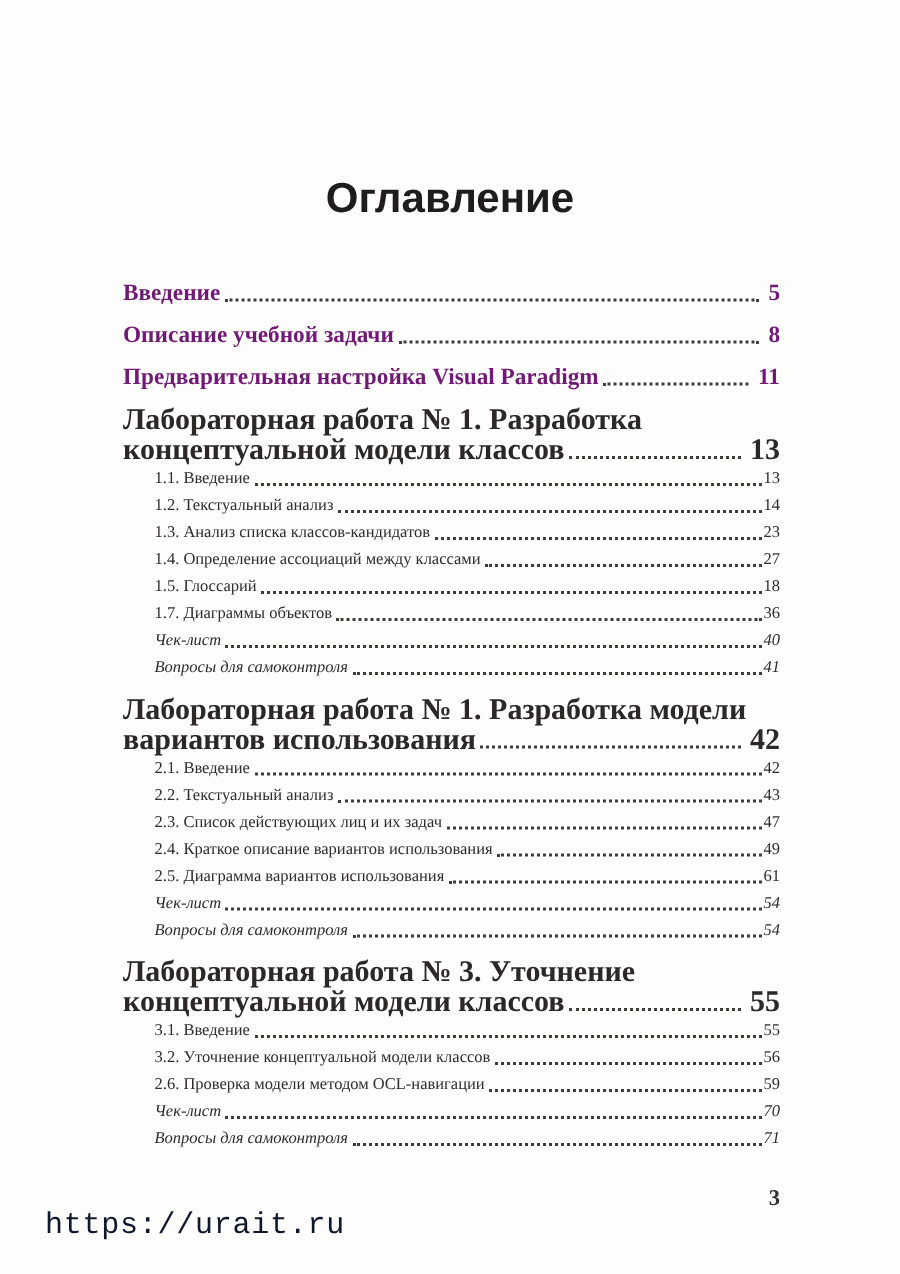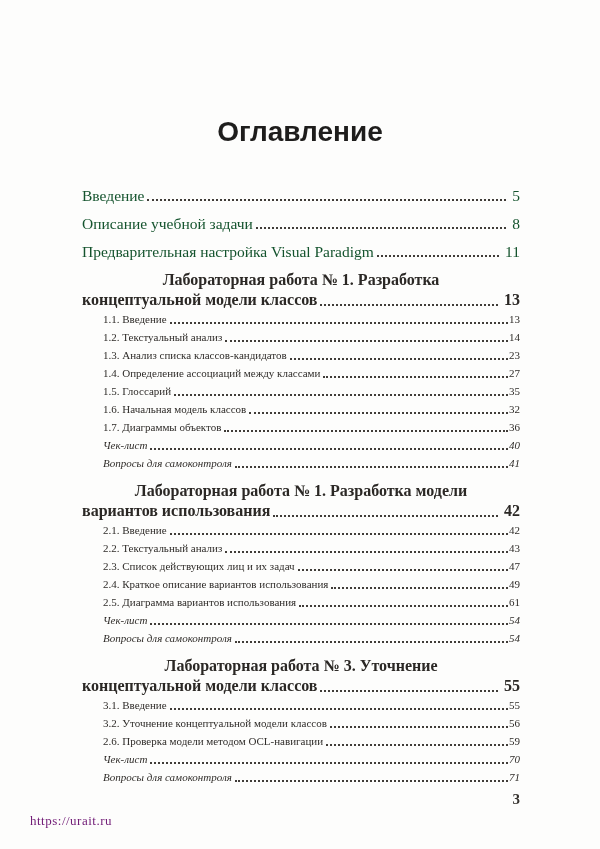--- a/index.html
+++ b/index.html
@@ -41,58 +41,57 @@
   }
   .entry .dots::before {
     content: "";
     position: absolute;
     left: 3px;
     right: 1px;
     bottom: 4px;
     border-bottom: 2px dotted #403c38;
   }
   .entry.top {
-    font-weight: normal;
+    font-weight: bold;
     font-size: 15.5px;
     line-height: 19px;
     margin-top: 9px;
-    color: #14532d;
+    color: #701a75;
   }
   .entry.top:first-child { margin-top: 0; }
   .entry.top .num, .entry.section .num { margin-left: 5px; }
   .entry.section {
     font-weight: bold;
-    font-size: 16px;
+    font-size: 20px;
     line-height: 20px;
     margin-top: 9px;
     color: #2b2825;
-    text-align: center;
   }
   .entry.sub, .entry.aux {
     font-size: 11px;
     line-height: 18px;
     padding-left: 21px;
   }
   .entry.aux { font-style: italic; }
   .wrap-line { white-space: nowrap; }
   .folio {
     position: absolute;
     right: 80px;
     bottom: 41px;
     font-weight: bold;
     font-size: 15px;
     color: #35322e;
   }
   .watermark {
     position: absolute;
     left: 30px;
     bottom: 20px;
-    font-family: Liberation Serif, serif;
-    font-size: 13px;
-    color: #701a75;
+    font-family: Liberation Mono, monospace;
+    font-size: 20px;
+    color: #0f172a;
     letter-spacing: 0.5px;
   }
 </style>
 </head>
 <body>
 
 <div class="page">
   <h1 class="title">Оглавление</h1>
   <nav class="toc" id="toc">
       <div class="entry top">
@@ -149,28 +148,21 @@
         <div class="row">
           <span class="label">1.4. Определение ассоциаций между классами</span>
           <span class="dots"></span>
           <span class="num">27</span>
         </div>
       </div>
       <div class="entry sub">
         <div class="row">
           <span class="label">1.5. Глоссарий</span>
           <span class="dots"></span>
-          <span class="num">35</span>
-        </div>
-      </div>
-      <div class="entry sub">
-        <div class="row">
-          <span class="label">1.6. Начальная модель классов</span>
-          <span class="dots"></span>
-          <span class="num">32</span>
+          <span class="num">18</span>
         </div>
       </div>
       <div class="entry sub">
         <div class="row">
           <span class="label">1.7. Диаграммы объектов</span>
           <span class="dots"></span>
           <span class="num">36</span>
         </div>
       </div>
       <div class="entry aux">

